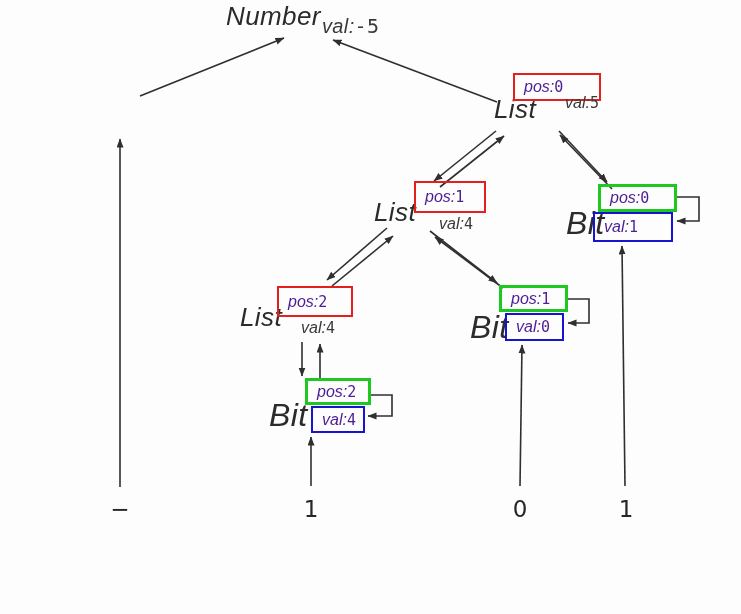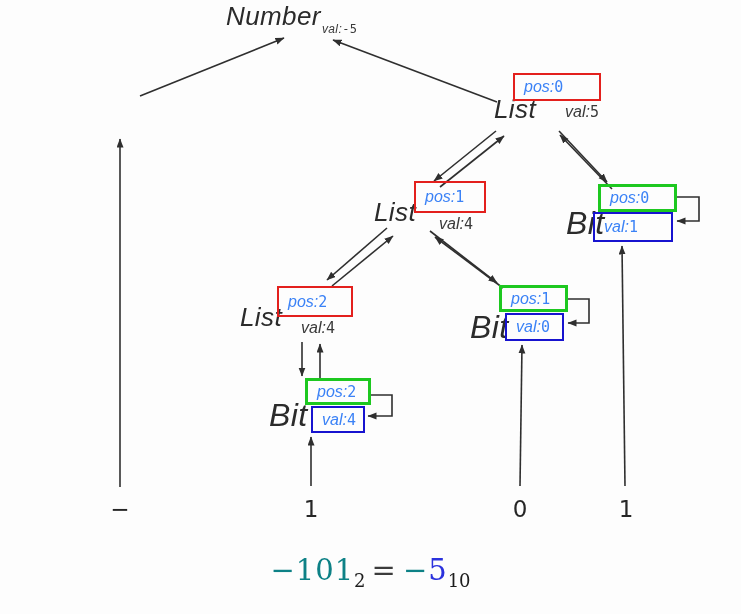--- a/index.html
+++ b/index.html
@@ -9,27 +9,27 @@
     font-family:"Liberation Sans", sans-serif;
   }
   #edges { position:absolute; left:0; top:0; width:741px; height:614px; }
 
   
   .nt {
     position:absolute; font-style:italic; font-size:26px; color:#2b2b2b;
     letter-spacing:0.4px; white-space:nowrap;
   }
   .nt.small { font-size:32px; }
-  .nt .sub { font-size:12px; position:relative; top:8px; margin-left:1px; font-style:italic; color:#3a3a3a; }
+  .nt .sub { font-size:20px; position:relative; top:8px; margin-left:1px; font-style:italic; color:#3a3a3a; }
   .nt .sub .val { font-family:"DejaVu Sans Mono", monospace; font-style:normal; }
 
   
   .abox {
     position:absolute; box-sizing:border-box; display:flex; align-items:center;
-    padding-left:9px; font-size:16px; color:#3b82f6; white-space:nowrap;
+    padding-left:9px; font-size:16px; color:#4c1d95; white-space:nowrap;
   }
   .abox .lbl, .aplain .lbl { font-style:italic; }
   .abox .val, .aplain .val { font-family:"DejaVu Sans Mono", monospace; font-size:15px; }
   .abox.red   { border:2.5px solid #e3201d; }
   .abox.green { border:3px solid #1dc820; }
   .abox.blue  { border:2.5px solid #1713cf; }
 
   
   .aplain { position:absolute; font-size:16px; color:#3a3a3a; white-space:nowrap; }
 
@@ -94,21 +94,21 @@
   </div>
 
 
   <div class="nt" style="left:494px; top:94px;">
     <span>List</span>
   </div>
   <div class="abox red" style="left:513px; top:73px; width:88px; height:28px;">
     <span class="lbl">pos:</span>
       <span class="val">0</span>
   </div>
-  <div class="aplain" style="left:565px; top:103px;">
+  <div class="aplain" style="left:565px; top:94px;">
     <span class="lbl">val:</span><span class="val">5</span>
   </div>
 
   <div class="nt" style="left:374px; top:197px;">
     <span>List</span>
   </div>
   <div class="abox red" style="left:414px; top:181px; width:72px; height:32px;">
     <span class="lbl">pos:</span>
       <span class="val">1</span>
   </div>
@@ -161,17 +161,14 @@
   <div class="abox blue" style="left:593px; top:212px; width:80px; height:30px;">
     <span class="lbl">val:</span>
       <span class="val">1</span>
   </div>
 
   <div class="terminal" style="left:106px; top:496px;">−</div>
   <div class="terminal" style="left:297px; top:496px;">1</div>
   <div class="terminal" style="left:506px; top:496px;">0</div>
   <div class="terminal" style="left:612px; top:496px;">1</div>
 
-  <div class="caption">
-    <span class="teal">−101</span><span class="base">2</span><span class="eq">=</span><span class="teal">−</span><span class="blue">5</span><span class="base">10</span>
-  </div>
 
 </div>
 
 </body></html>

